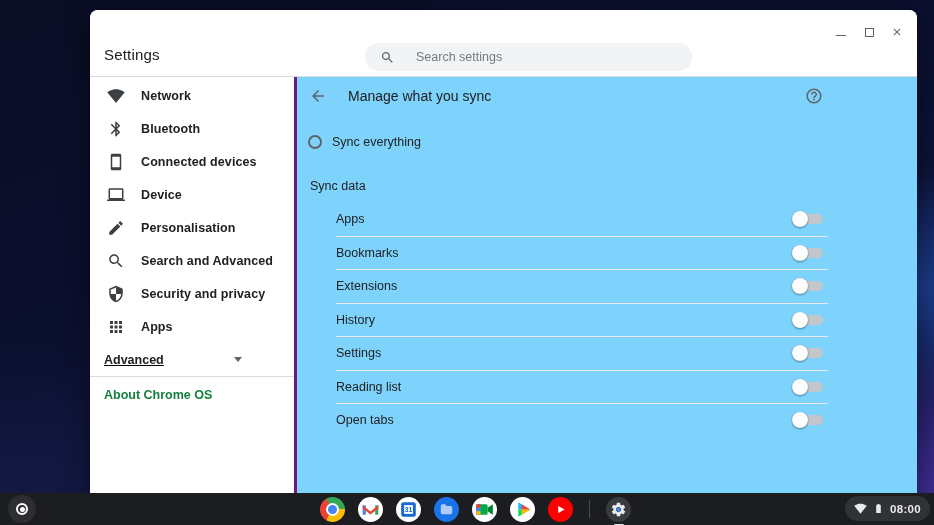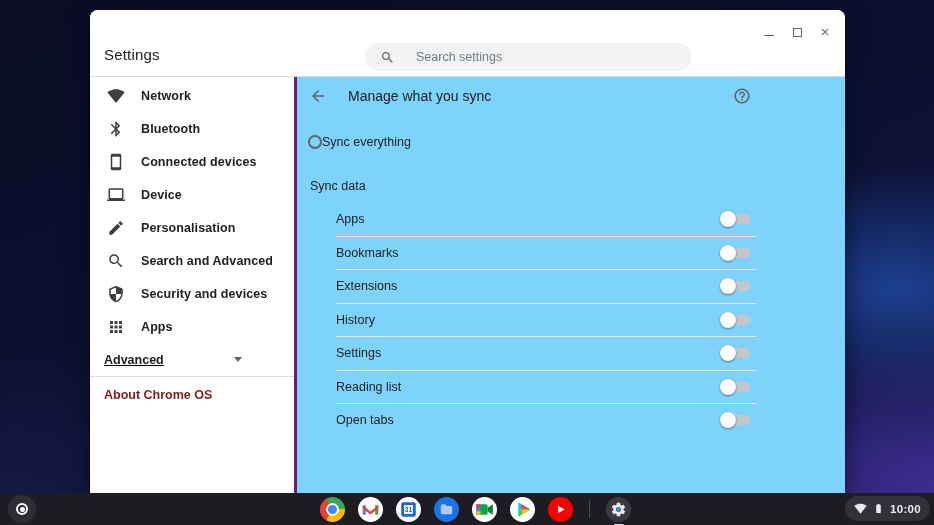--- a/index.html
+++ b/index.html
@@ -9,21 +9,21 @@
     position:relative;
     background:
       radial-gradient(55% 45% at 100% 92%, #3d2c8f 0%, rgba(61,44,143,0) 60%),
       radial-gradient(40% 35% at 96% 55%, #1c3f8f 0%, rgba(28,63,143,0) 65%),
       radial-gradient(60% 60% at 0% 100%, #141a45 0%, rgba(20,26,69,0) 60%),
       linear-gradient(160deg, #0a0d24 0%, #0b1030 45%, #101643 75%, #181a52 100%);
   }
 
   
   .window {
-    position:absolute; left:90px; top:10px; width:755px; height:483px;
+    position:absolute; left:90px; top:10px; width:827px; height:483px;
     background:#fff; border-radius:8px 8px 0 0;
     box-shadow:0 6px 24px rgba(0,0,0,.5);
     overflow:hidden;
   }
   .win-controls {
     position:absolute; top:14px; right:12px; display:flex; gap:12px;
     align-items:center; height:16px; z-index:5;
   }
   .win-btn { width:16px; height:16px; display:flex; align-items:center; justify-content:center; cursor:default; }
   .glyph-min { width:10px; height:0; border-top:1.6px solid #5f6368; margin-top:6px; }
@@ -54,32 +54,32 @@
   .nav-item.selected { width:170px; height:30px; margin:1.5px 0; background:#e8f0fe; border-radius:0 16px 16px 0; color:#1a73e8; }
   .nav-item.selected .nav-label { color:#1a73e8; }
   .adv-row {
     height:33px; display:flex; align-items:center; justify-content:space-between;
     padding:0 52px 0 14px; cursor:pointer;text-decoration:underline;
   }
   .adv-label { font-size:12.5px; font-weight:bold; color:#202124; }
   .caret-down { width:0; height:0; border-left:4.5px solid transparent; border-right:4.5px solid transparent; border-top:5px solid #5f6368; }
   .side-divider { border-top:1px solid #dadce0; margin:0; }
   .about-row { height:36px; display:flex; align-items:center; padding-left:14px; cursor:pointer; }
-  .about-label { font-size:12.5px; font-weight:bold; color:#7f1d1d; }
+  .about-label { font-size:12.5px; font-weight:bold; color:#15803d; }
 
   
   .content { flex:1; background:#7dd3fc; overflow:hidden; }
   .content-header { height:38px; display:flex; align-items:center; padding:0 0 0 12px; position:relative; }
   .back-btn { width:18px; height:18px; display:flex; cursor:pointer; }
   .back-btn svg { width:18px; height:18px; fill:#5f6368; }
   .content-title { margin-left:21px; font-size:14px; color:#202124; }
   .help-btn { position:absolute; right:94px; width:18px; height:18px; display:flex; cursor:pointer; }
   .help-btn svg { width:18px; height:18px; fill:#5f6368; }
 
-  .radio-row { height:33px; display:flex; align-items:center; padding-left:11px; cursor:pointer; }
+  .radio-row { height:33px; display:flex; align-items:center; gap:10px; padding-left:11px; cursor:pointer; }
   .radio-row:first-child { margin-top:10px; }
   .radio { width:14px; height:14px; border:2px solid #5f6368; border-radius:50%; position:relative; flex:none; }
   .radio.checked { border-color:#1a73e8; }
   .radio.checked::after { content:""; position:absolute; inset:2px; border-radius:50%; background:#1a73e8; }
   .radio-label { font-size:12.5px; color:#202124; }
 
   .section-title { margin:14px 0 0 13px; height:28px; display:flex; align-items:center; font-size:12.5px; color:#202124; }
 
   .toggle-list { margin-top:2px; }
   .toggle-row {
@@ -197,21 +197,21 @@
               </svg>
             </span>
             <span class="nav-label">Search and Advanced</span>
           </div>
           <div class="nav-item">
             <span class="nav-icon">
               <svg viewBox="0 0 24 24">
                 <path d="M12 1L3 5v6c0 5.55 3.84 10.74 9 12 5.16-1.26 9-6.45 9-12V5l-9-4zm0 10.99h7c-.53 4.12-3.28 7.79-7 8.94V12H5V6.3l7-3.11v8.8z"></path>
               </svg>
             </span>
-            <span class="nav-label">Security and devices</span>
+            <span class="nav-label">Security and privacy</span>
           </div>
           <div class="nav-item">
             <span class="nav-icon">
               <svg viewBox="0 0 24 24">
                 <path d="M4 8h4V4H4v4zm6 12h4v-4h-4v4zm-6 0h4v-4H4v4zm0-6h4v-4H4v4zm6 0h4v-4h-4v4zm6-10v4h4V4h-4zm-6 4h4V4h-4v4zm6 6h4v-4h-4v4zm0 6h4v-4h-4v4z"></path>
               </svg>
             </span>
             <span class="nav-label">Apps</span>
           </div>
         </div>
@@ -379,15 +379,15 @@
         <span class="active-dot"></span>
       </span>
     </div>
   <div class="tray">
     <svg width="13" height="13" viewBox="0 0 24 24">
         <path d="M12.01 21.49L23.64 7c-.45-.34-4.93-4-11.64-4C5.28 3 .81 6.66.36 7l11.63 14.49.01.01.01-.01z"></path>
       </svg>
     <svg width="11" height="13" viewBox="0 0 24 24">
         <path d="M15.67 4H14V2h-4v2H8.33C7.6 4 7 4.6 7 5.33v15.33C7 21.4 7.6 22 8.33 22h7.33c.74 0 1.34-.6 1.34-1.33V5.33C17 4.6 16.4 4 15.67 4z"></path>
       </svg>
-    <span class="tray-time">10:00</span>
+    <span class="tray-time">08:00</span>
   </div>
 </div>
 
 </body></html>

